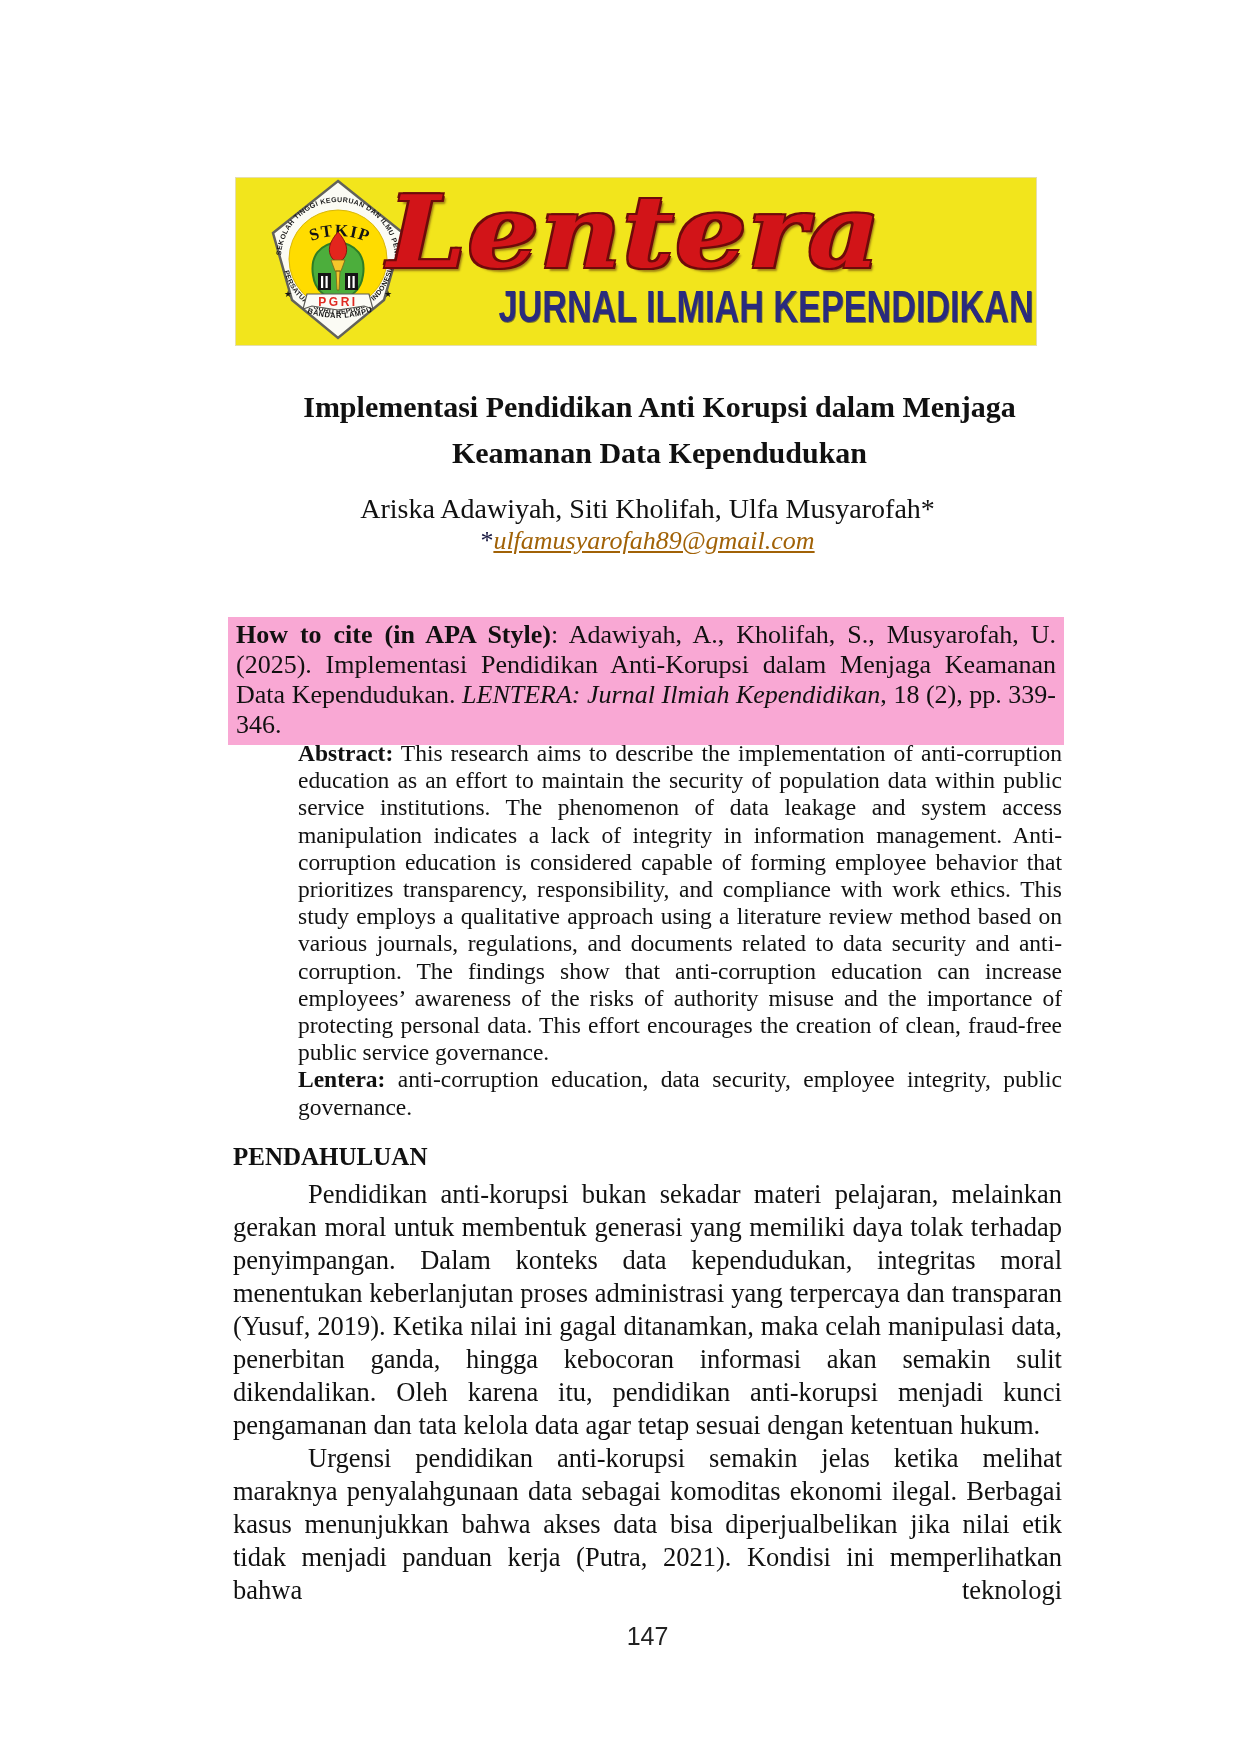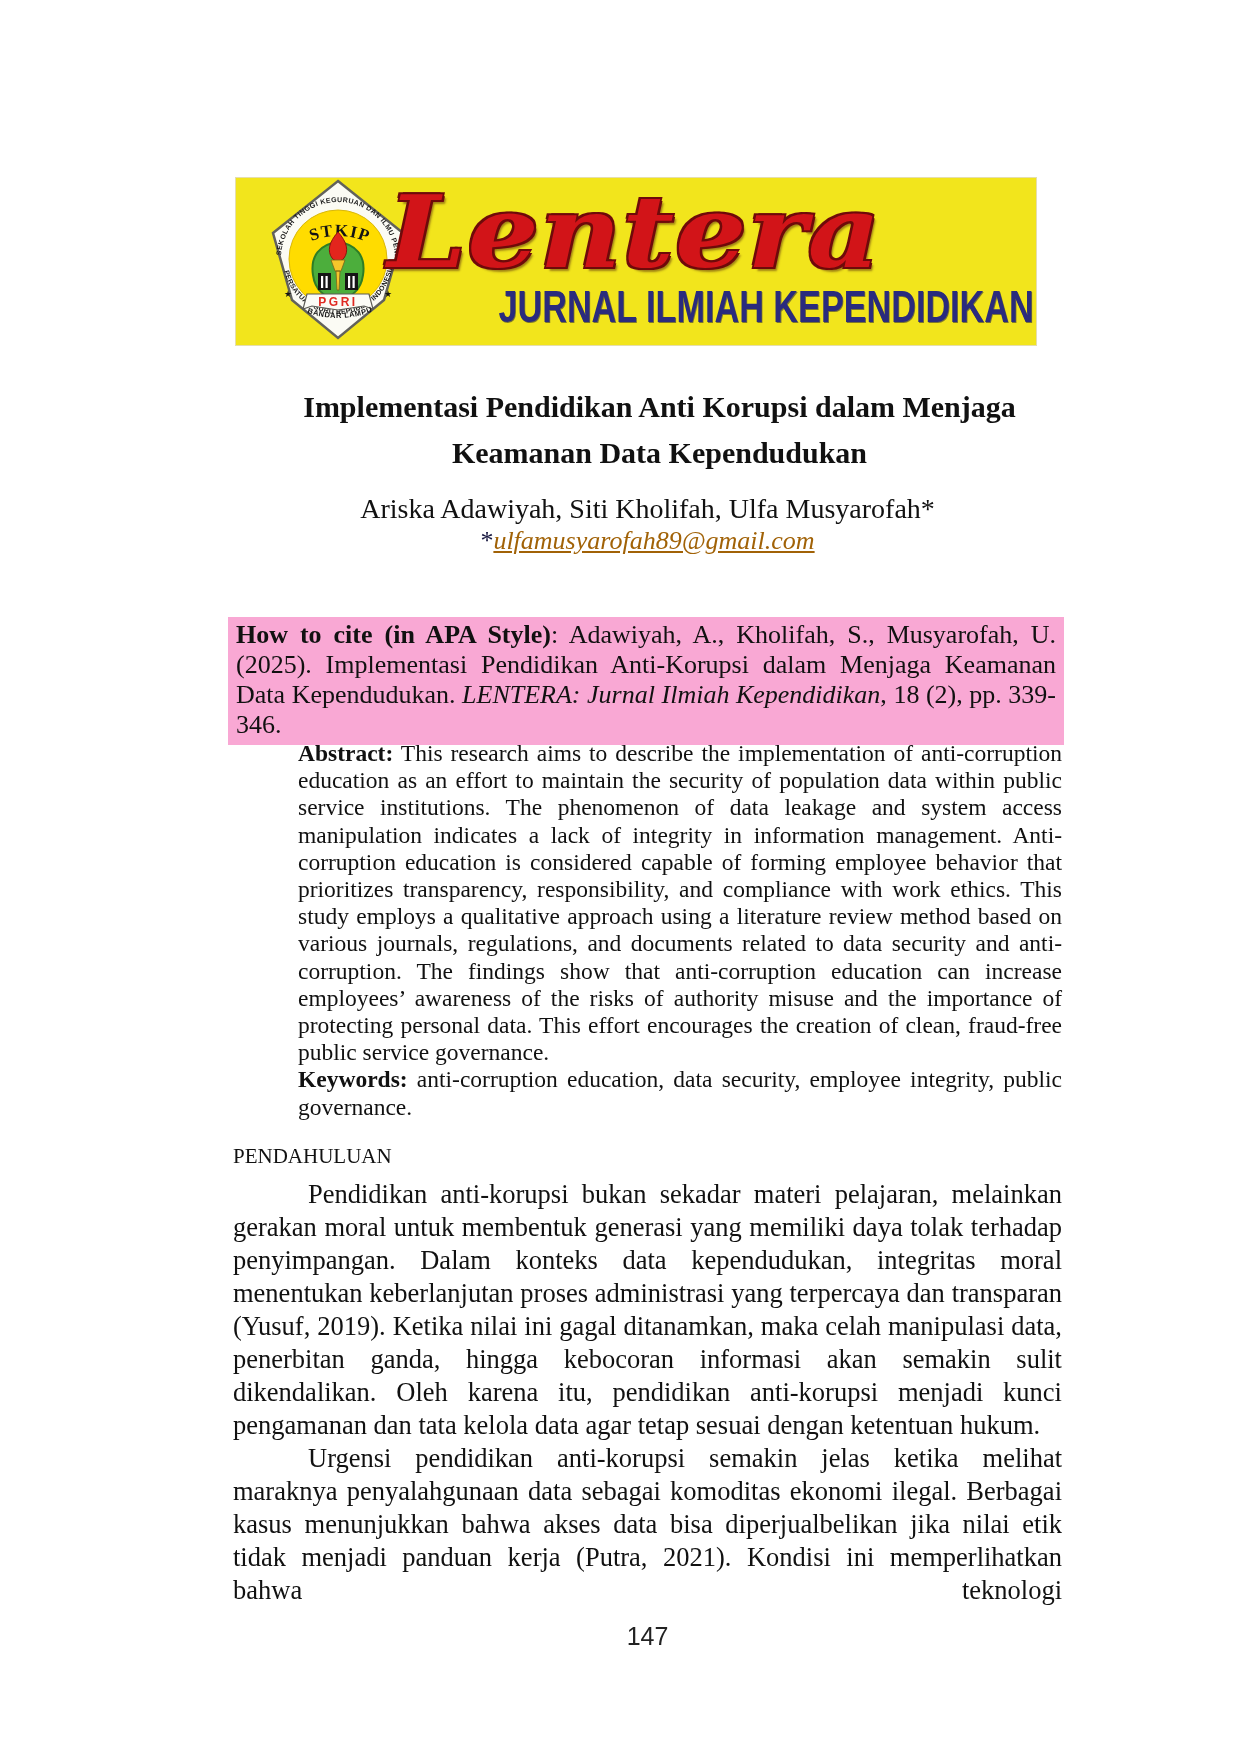--- a/index.html
+++ b/index.html
@@ -77,21 +77,21 @@
     font-size:23.5px;line-height:27.2px;
     text-align:justify;
   }
   .abstract-block p{margin:0;}
   
   .main-text{
     position:absolute;left:233px;top:1140px;width:829px;
     font-size:26.5px;line-height:33px;
   }
   .section-heading{
-    font-weight:normal;font-size:21px;line-height:33px;margin:0 0 5px 0;
+    font-weight:bold;font-size:25px;line-height:33px;margin:0 0 5px 0;
   }
   .body-para{
     margin:0;text-align:justify;text-indent:75px;
   }
   .body-para.stretch-last{text-align-last:justify;}
   
   .page-number{
     position:absolute;left:233px;top:1622px;width:829px;
     text-align:center;
     font-family:"Liberation Sans",sans-serif;
@@ -167,21 +167,21 @@
     <div class="authors">Ariska Adawiyah, Siti Kholifah, Ulfa Musyarofah*</div>
     <div class="email-line"><span class="email-marker">*</span><a>ulfamusyarofah89@gmail.com</a></div>
   </div>
 
   <div class="cite-box">
     <b>How to cite (in APA Style)</b><span>: Adawiyah, A., Kholifah, S., Musyarofah, U. (2025). Implementasi Pendidikan Anti-Korupsi dalam Menjaga Keamanan Data Kependudukan. </span><span class="ital">LENTERA: Jurnal Ilmiah Kependidikan</span><span>, 18 (2), pp. 339-346.</span>
   </div>
 
   <div class="abstract-block">
     <p><b>Abstract:</b><span> This research aims to describe the implementation of anti-corruption education as an effort to maintain the security of population data within public service institutions. The phenomenon of data leakage and system access manipulation indicates a lack of integrity in information management. Anti-corruption education is considered capable of forming employee behavior that prioritizes transparency, responsibility, and compliance with work ethics. This study employs a qualitative approach using a literature review method based on various journals, regulations, and documents related to data security and anti-corruption. The findings show that anti-corruption education can increase employees’ awareness of the risks of authority misuse and the importance of protecting personal data. This effort encourages the creation of clean, fraud-free public service governance.</span></p>
-    <p><b>Keywords:</b><span> anti-corruption education, data security, employee integrity, public governance.</span></p>
+    <p><b>Lentera:</b><span> anti-corruption education, data security, employee integrity, public governance.</span></p>
   </div>
 
   <div class="main-text">
     <h2 class="section-heading">PENDAHULUAN</h2>
     <p class="body-para">Pendidikan anti-korupsi bukan sekadar materi pelajaran, melainkan gerakan moral untuk membentuk generasi yang memiliki daya tolak terhadap penyimpangan. Dalam konteks data kependudukan, integritas moral menentukan keberlanjutan proses administrasi yang terpercaya dan transparan (Yusuf, 2019). Ketika nilai ini gagal ditanamkan, maka celah manipulasi data, penerbitan ganda, hingga kebocoran informasi akan semakin sulit dikendalikan. Oleh karena itu, pendidikan anti-korupsi menjadi kunci pengamanan dan tata kelola data agar tetap sesuai dengan ketentuan hukum.</p>
     <p class="body-para stretch-last">Urgensi pendidikan anti-korupsi semakin jelas ketika melihat maraknya penyalahgunaan data sebagai komoditas ekonomi ilegal. Berbagai kasus menunjukkan bahwa akses data bisa diperjualbelikan jika nilai etik tidak menjadi panduan kerja (Putra, 2021). Kondisi ini memperlihatkan bahwa teknologi</p>
   </div>
 
   <div class="page-number">147</div>
 

